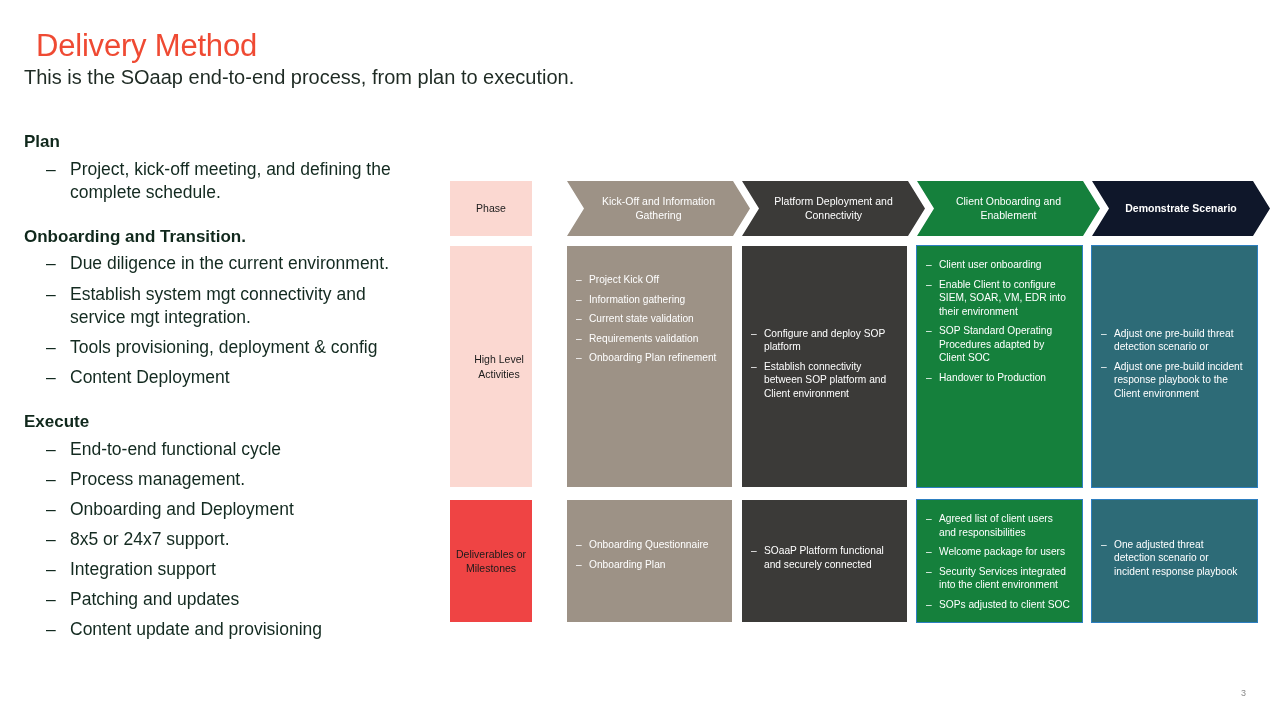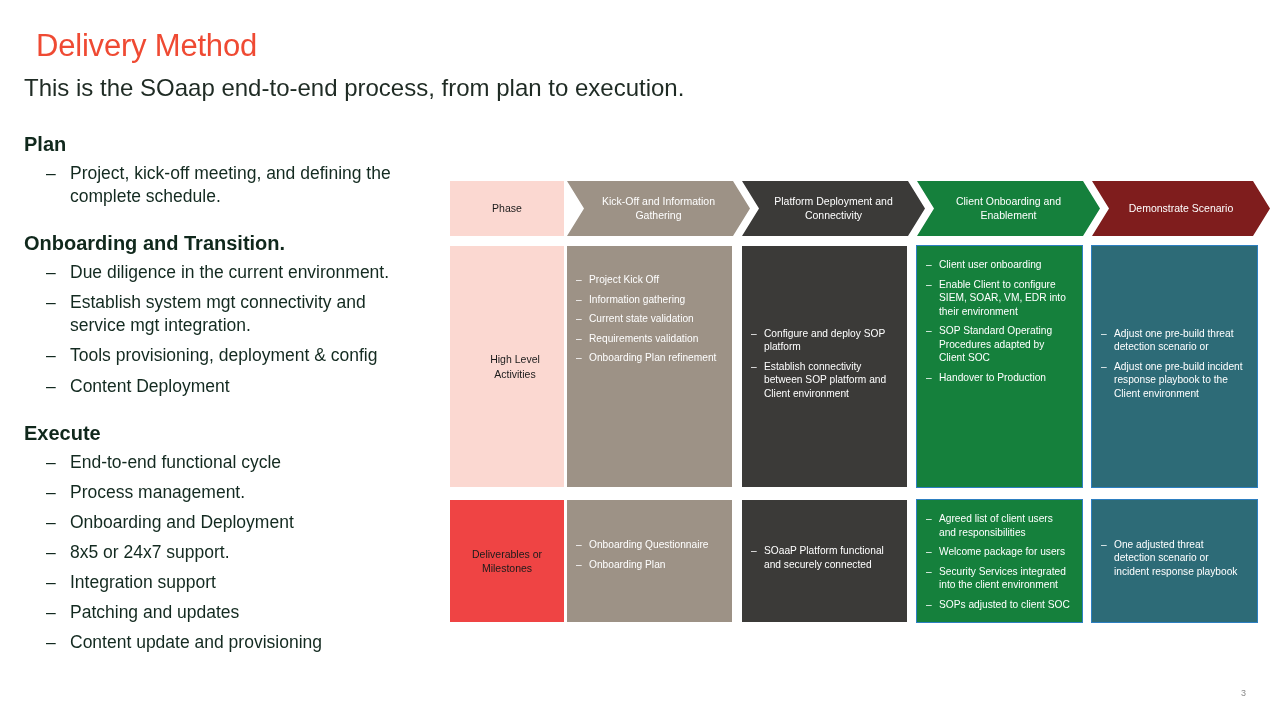--- a/index.html
+++ b/index.html
@@ -22,36 +22,36 @@
     left: 36px;
     top: 28px;
     font-size: 31px;
     color: #ef4a33;
     letter-spacing: -0.2px;
     white-space: nowrap;
   }
   #slide-subtitle {
     position: absolute;
     left: 24px;
-    top: 74px;
-    font-size: 24px;
+    top: 66px;
+    font-size: 20px;
     color: #1f2b24;
     white-space: nowrap;
   }
 
   
   #left-outline {
     position: absolute;
     left: 24px;
     top: 130px;
     width: 400px;
   }
   .outline-group { margin-bottom: 2px; }
   .group-heading {
-    font-size: 20px;
+    font-size: 17px;
     font-weight: bold;
     color: #10281c;
     margin: 0 0 3px 0;
     line-height: 1.45;
   }
   .group-list {
     list-style: none;
     margin: 0 0 0 22px;
     padding: 0;
   }
@@ -137,21 +137,21 @@
   }
   .content-cell {
     display: flex;
     align-items: center;
     padding: 8px 11px 8px 9px;
   }
   .content-cell.top-align { align-items: flex-start; padding-top: 27px; }
   .content-cell.bot-top { align-items: flex-start; padding-top: 12px; }
 
   
-  .col-phase  { left: 0px;   width: 114px; }
+  .col-phase  { left: 0px;   width: 82px; }
   .col-kick   { left: 117px; width: 183px; justify-content: center; }
   .col-plat   { left: 292px; width: 183px; }
   .col-client { left: 467px; width: 183px; }
   .col-demo   { left: 642px; width: 178px; }
 
   .col-kick-b   { left: 117px; width: 165px; }
   .col-plat-b   { left: 292px; width: 165px; }
   .col-client-b { left: 467px; width: 165px; }
   .col-demo-b   { left: 642px; width: 165px; }
 
@@ -230,21 +230,21 @@
     </span>
   </div>
 
   <div class="cell hdr chev col-client" style="background:#15803c; color:#ffffff;">
     <span>
       <span>Client Onboarding and</span><br>
       <span>Enablement</span>
     </span>
   </div>
 
-  <div class="cell hdr chev col-demo" style="background:#7f1d1d; color:#ffffff;">
+  <div class="cell hdr chev col-demo" style="background:#0f172a; color:#ffffff;font-weight:bold;">
     <span>Demonstrate Scenario</span>
   </div>
 
   <div class="cell body-mid col-phase label-cell" style="background:#fbd8d1;">
     <span>
       <span>High Level</span><br>
       <span>Activities</span>
     </span>
   </div>
 

